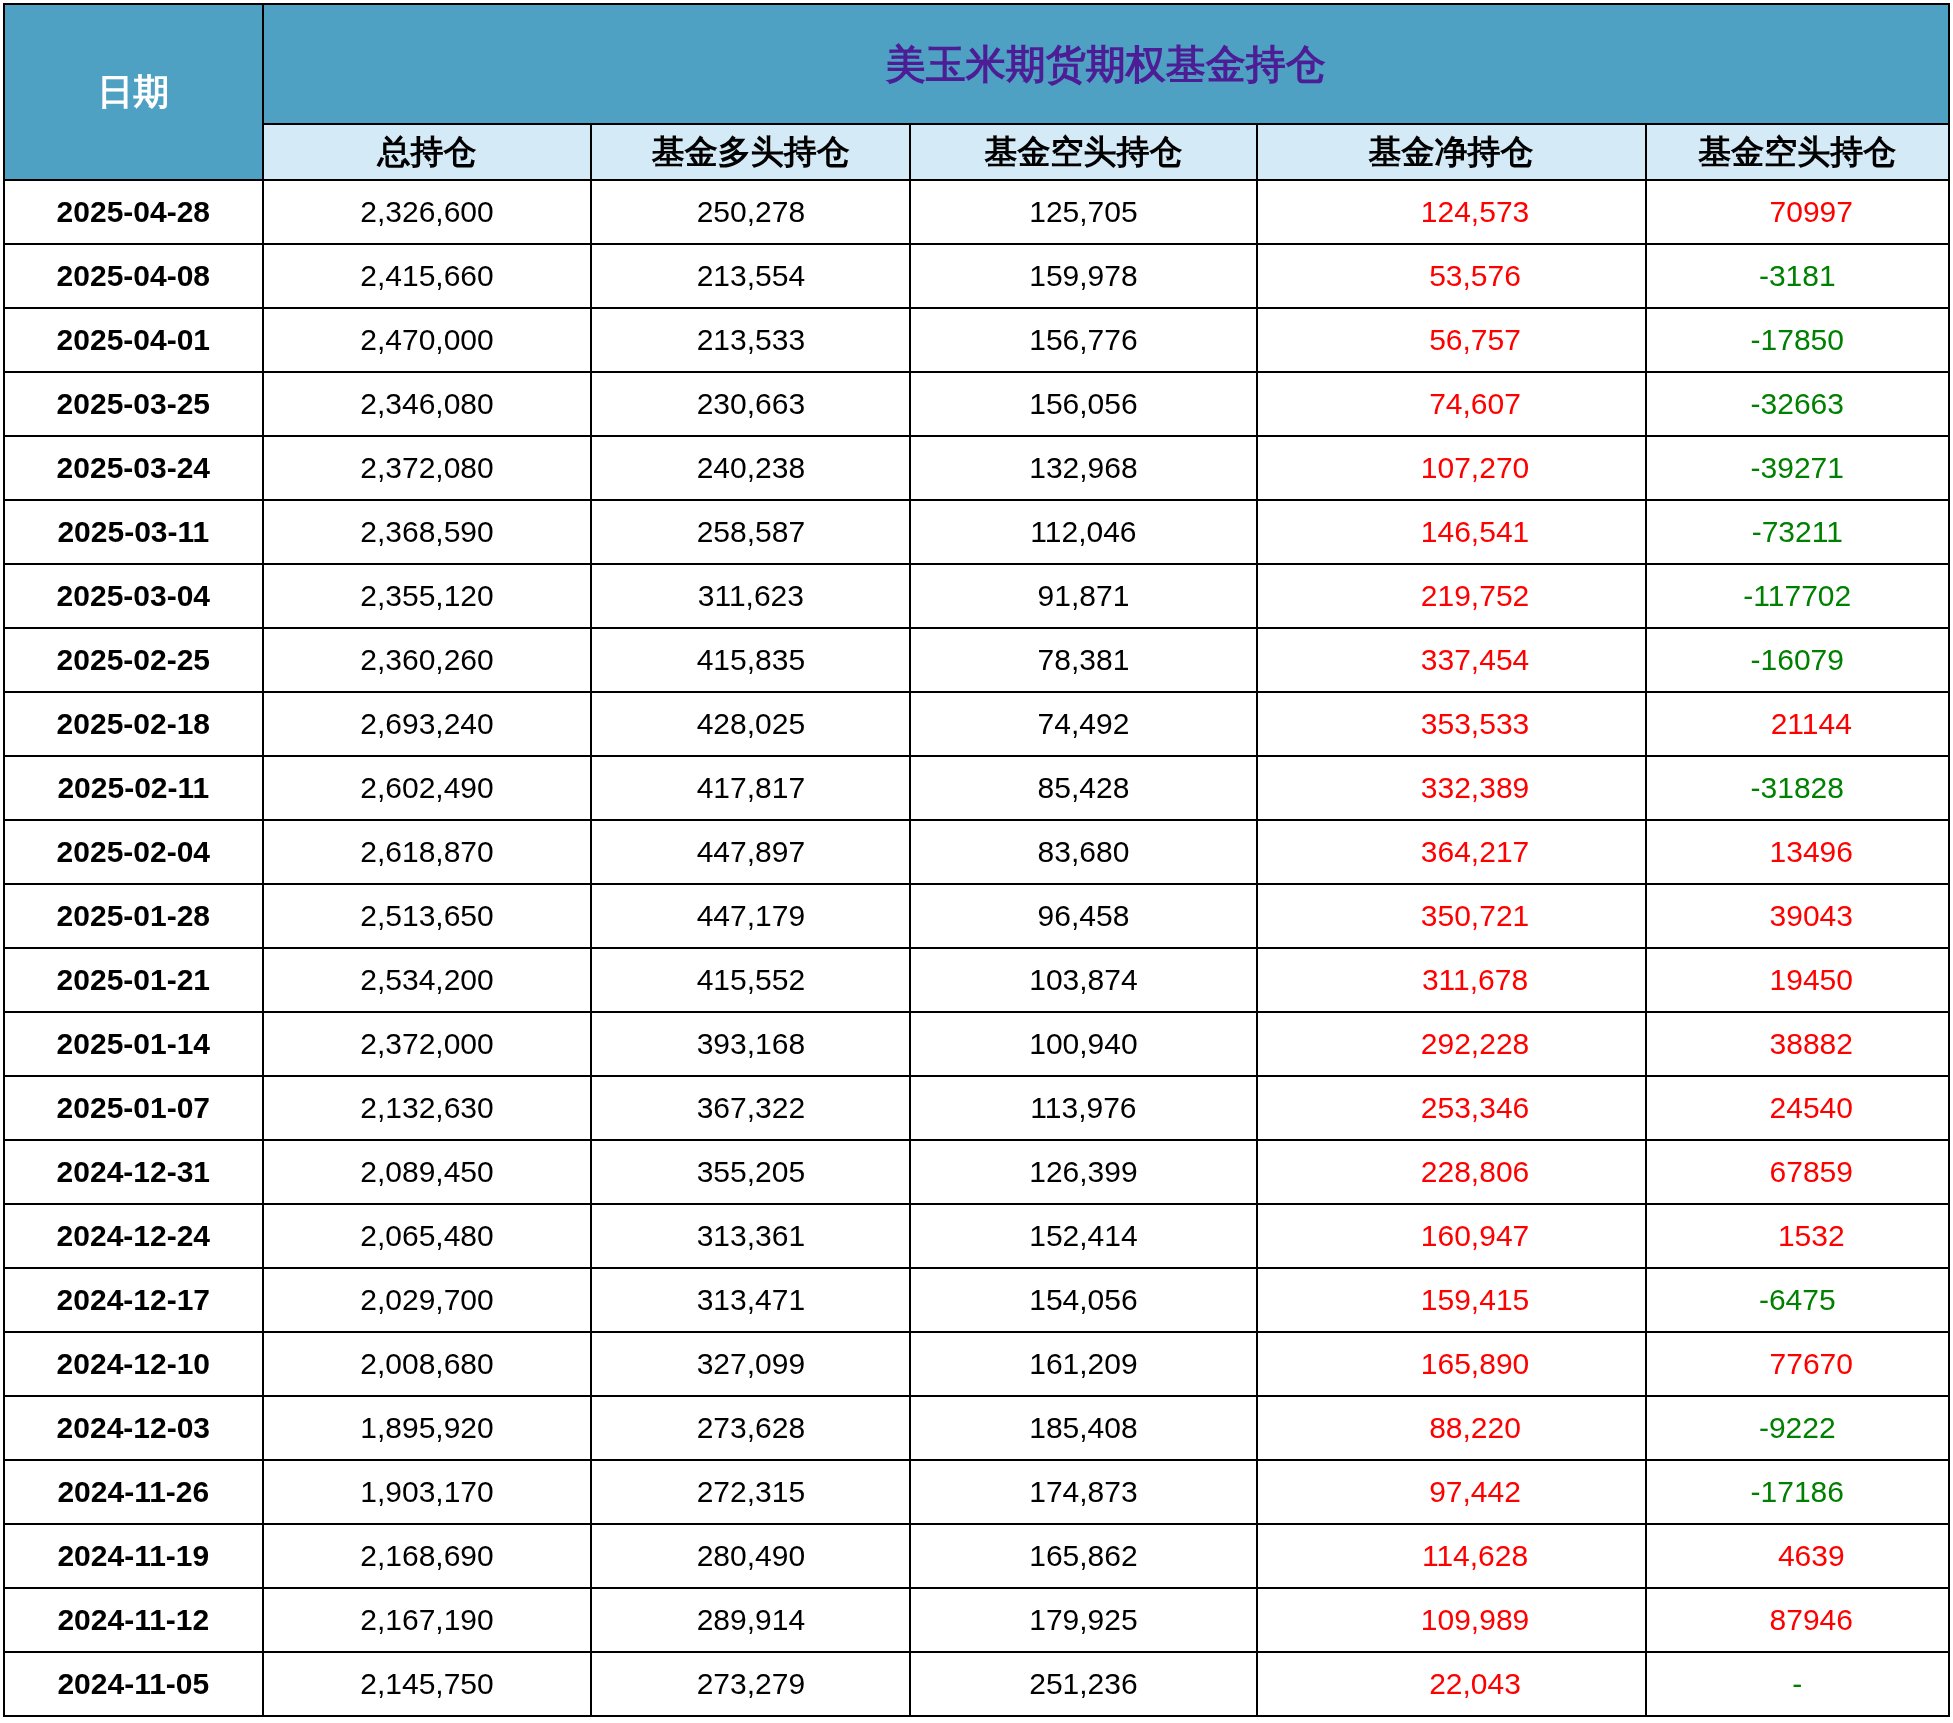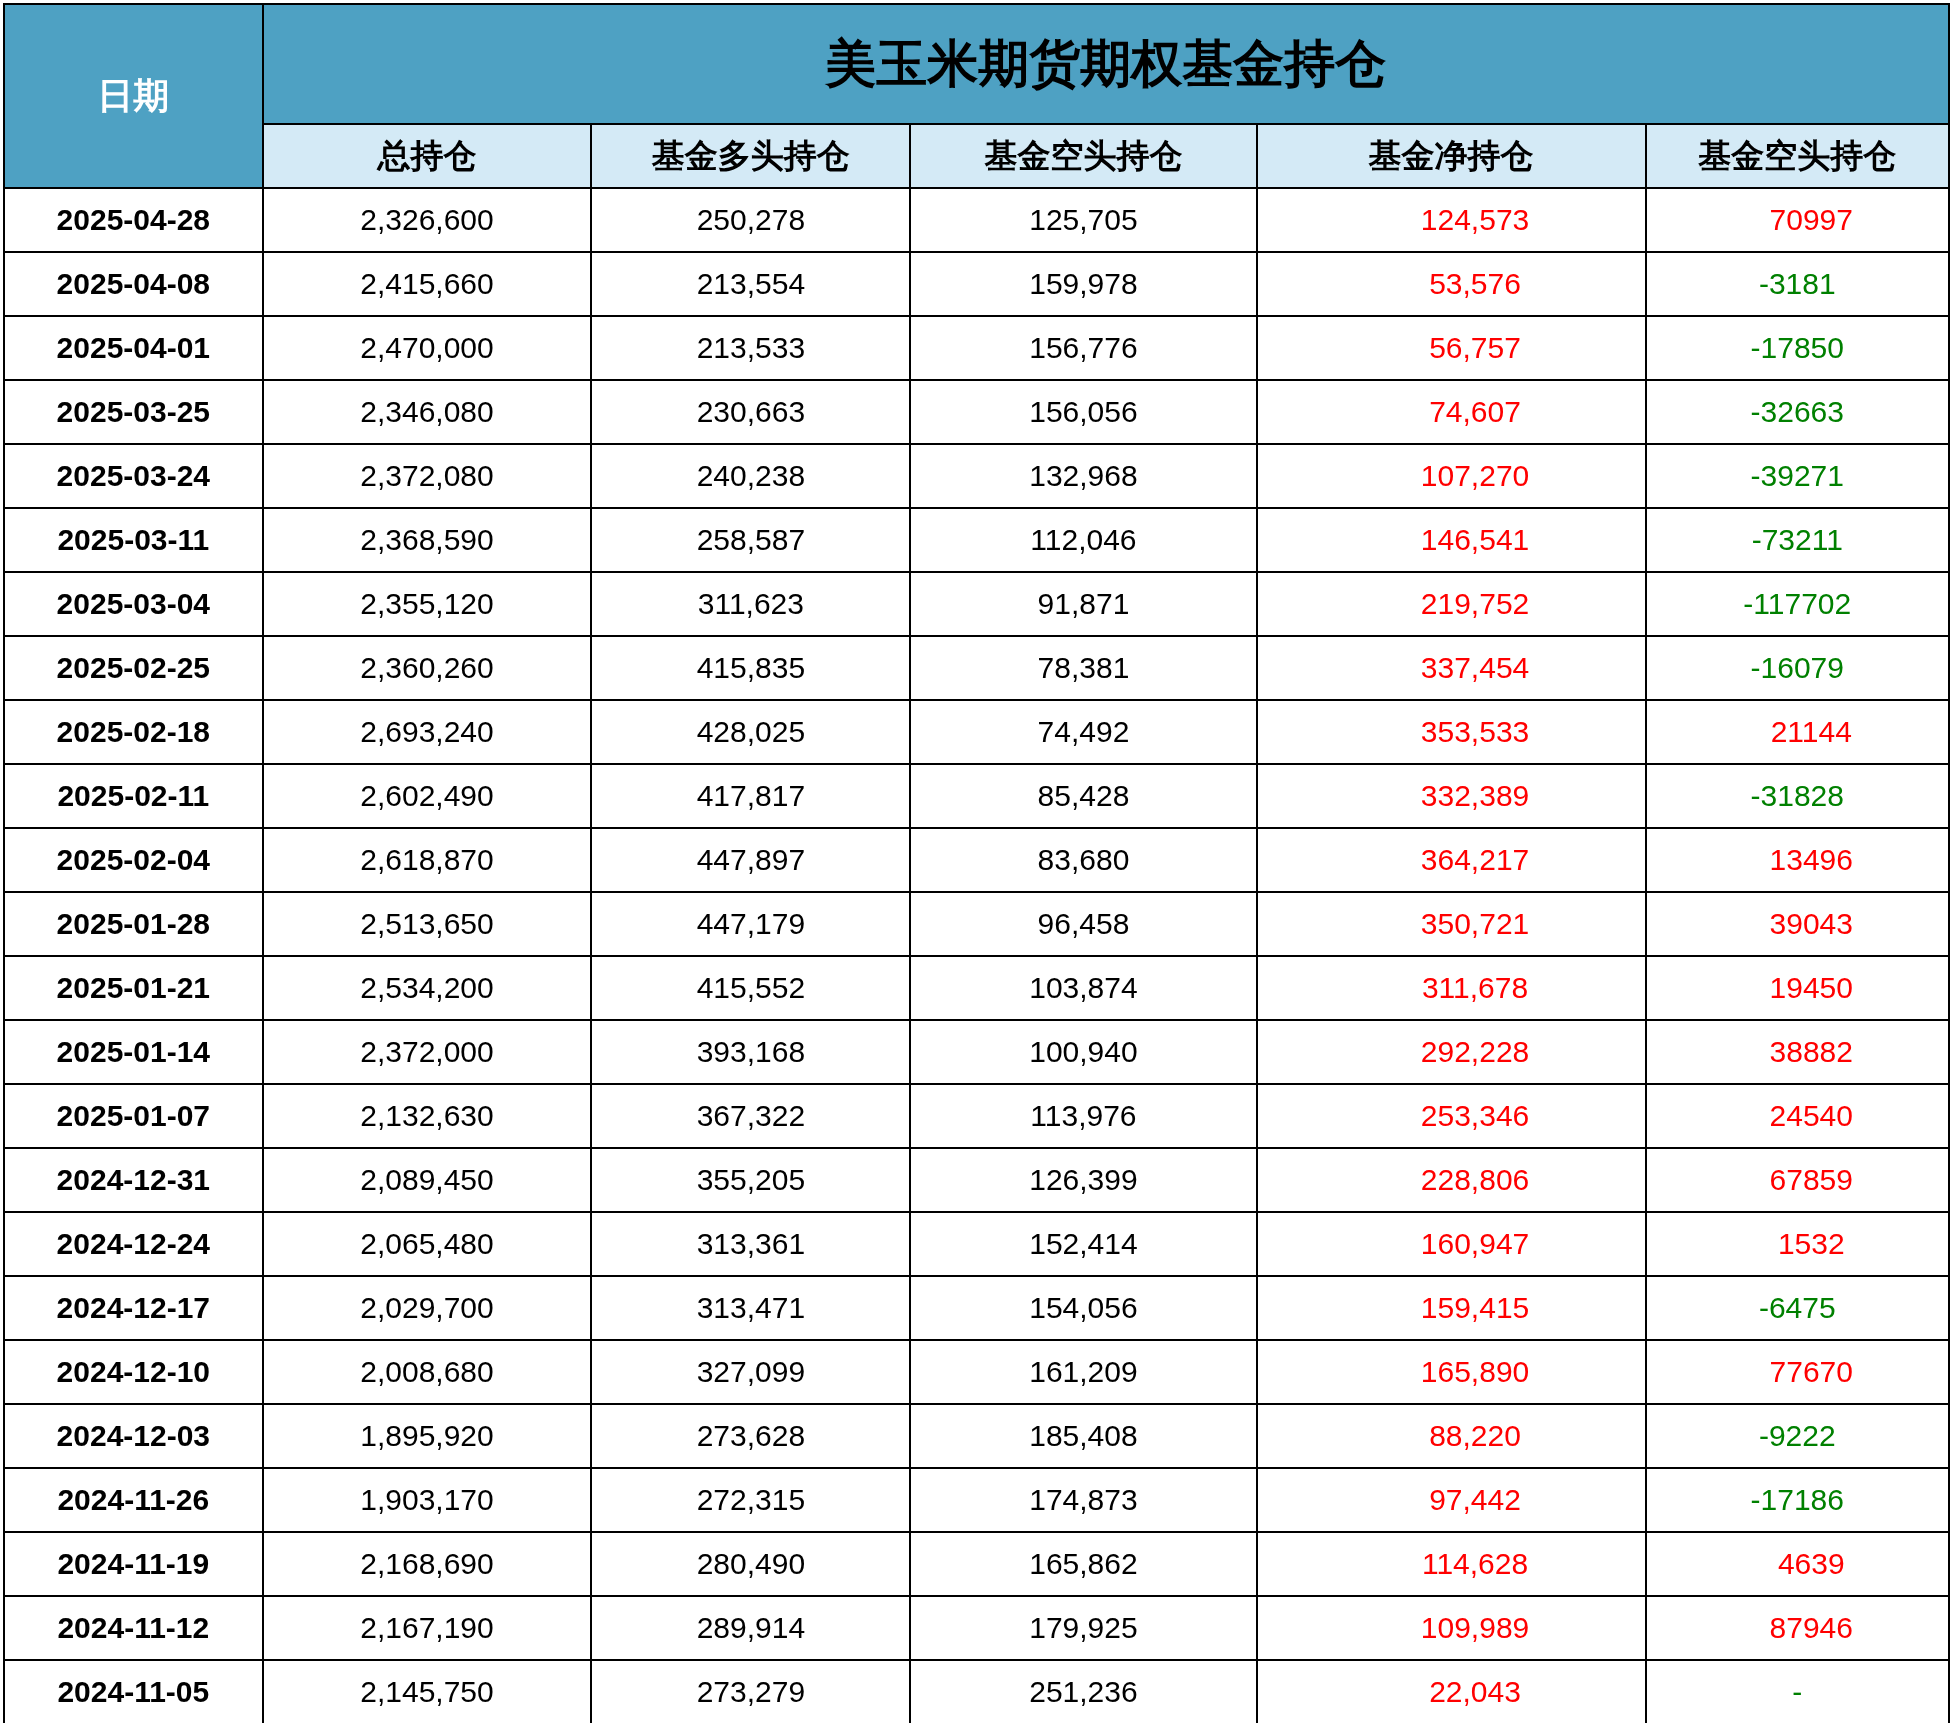--- a/index.html
+++ b/index.html
@@ -38,33 +38,33 @@
   }
   
   col.c-date   { width: 13.3%; }
   col.c-total  { width: 16.9%; }
   col.c-long   { width: 16.4%; }
   col.c-short  { width: 17.8%; }
   col.c-net    { width: 20.0%; }
   col.c-change { width: 15.6%; }
 
   tr.title-row { height: 120px; margin-left: 47px; }
-  tr.subhead-row { height: 64px; }
+  tr.subhead-row { height: 56px; }
   tbody tr.data-row { height: 64px; }
 
   th.date-header {
     background: var(--header-blue);
     color: #ffffff;
     font-size: 36px;
     font-weight: bold;
   }
   th.table-title {
     background: var(--header-blue);
-    color: #000000;
-    font-size: 51px;
+    color: #4c1d95;
+    font-size: 40px;
     font-weight: bold;
   }
   tr.subhead-row th {
     background: var(--subheader-blue);
     color: #000000;
     font-size: 33px;
     font-weight: bold;
   }
   tbody td {
     background: #ffffff;

